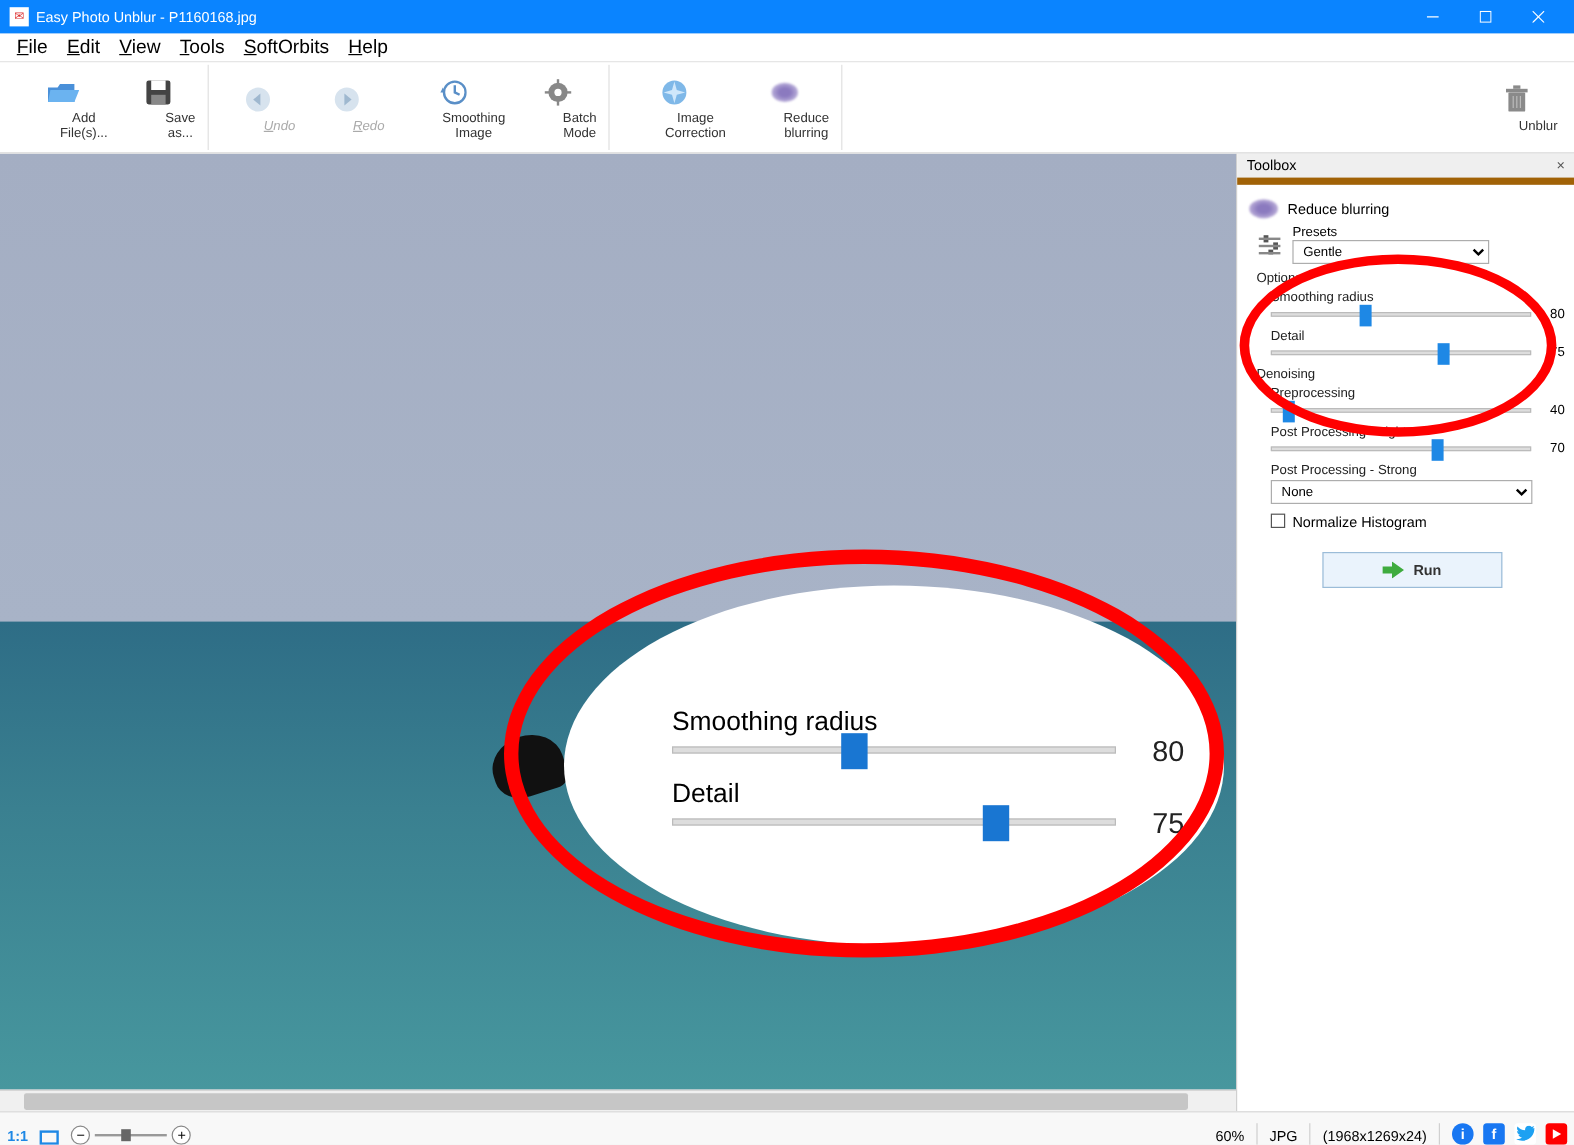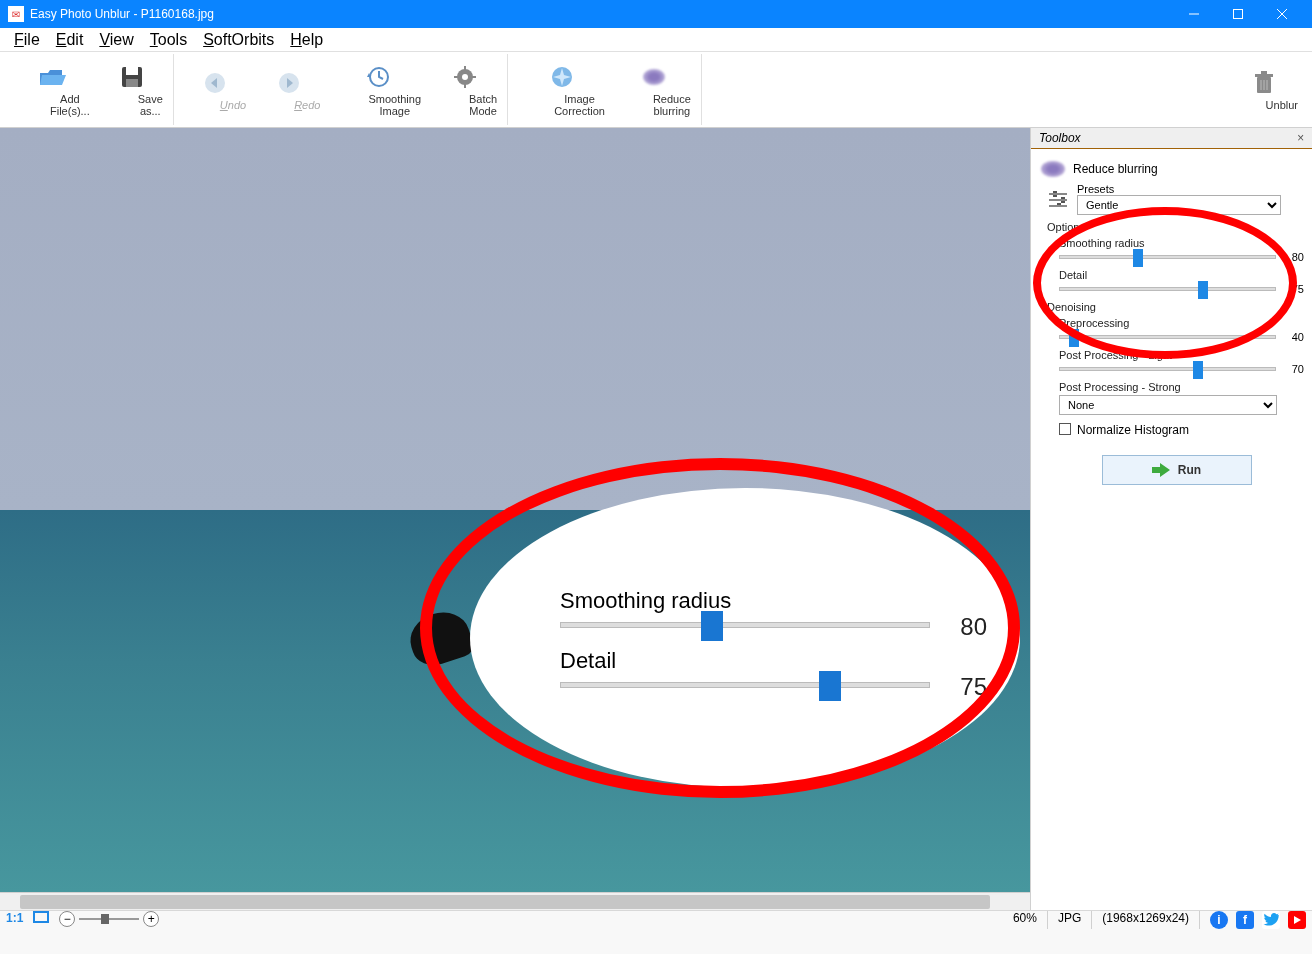--- a/index.html
+++ b/index.html
@@ -39,21 +39,21 @@
 .inset-panel .lbl { font-size: 22px; margin-bottom: 8px; }
 .inset-panel .track { position: relative; height: 6px; background: #ddd; border: 1px solid #bbb; }
 .inset-panel .thumb { position: absolute; top: -12px; width: 22px; height: 30px; background: #1976d2; }
 .inset-panel .val { position: absolute; right: -58px; top: -10px; font-size: 24px; color: #222; }
 
 .hscroll { height: 18px; background: #f0f0f0; border-top: 1px solid #d0d0d0; position: relative; }
 .hscroll .thumb { position: absolute; left: 20px; top: 2px; height: 14px; width: 970px; background: #c6c6c6; border-radius: 2px; }
 
 
 .toolbox { width: 282px; background: #fff; border-left: 1px solid #d0d0d0; display: flex; flex-direction: column; font-size: 12px; }
-.toolbox .hdr { background: #efefef; border-bottom: 1px solid #a16207; padding: 3px 8px; display: flex; align-items: flex-start; font-style: italic; }
+.toolbox .hdr { background: #efefef; border-bottom: 6px solid #a16207; padding: 3px 8px; display: flex; align-items: flex-start; }
 .toolbox .hdr .x { margin-left: auto; cursor: pointer; color: #555; }
 .toolbox .body { padding: 6px 0 6px 10px; position: relative; flex: 1; }
 .toolbox .secthdr { display: flex; align-items: center; gap: 8px; margin: 6px 0; }
 .toolbox .bluricon { width: 24px; height: 16px; background: radial-gradient(ellipse, #8b7abf 30%, #b9acd8 70%); border-radius: 50%; filter: blur(1px); }
 .toolbox label { display: block; margin: 4px 0 2px 18px; font-size: 11px; color: #222; }
 .toolbox label.section { margin-left: 6px; font-size: 11px; color: #222; margin-top: 6px; }
 .toolbox select { width: 190px; margin-left: 18px; font-size: 11px; height: 20px; background: #fff; border: 1px solid #adadad; padding: 0 4px; }
 .toolbox .slider { display: flex; align-items: center; gap: 6px; margin: 0 8px 6px 18px; }
 .toolbox .slider .track { position: relative; flex: 1; height: 4px; background: #ddd; border: 1px solid #bbb; }
 .toolbox .slider .thumb { position: absolute; top: -7px; width: 10px; height: 18px; background: #1e88e5; }
@@ -65,21 +65,21 @@
 .toolbox .ring1 { position: absolute; left: 2px; top: 58px; width: 264px; height: 152px; border: 8px solid #f00; border-radius: 50%; pointer-events: none; }
 .sliders-icon { width: 20px; height: 16px; display: inline-block; background:
   linear-gradient(#888,#888) 0 2px/18px 2px no-repeat,
   linear-gradient(#888,#888) 0 8px/18px 2px no-repeat,
   linear-gradient(#888,#888) 0 14px/18px 2px no-repeat,
   linear-gradient(#555,#555) 4px 0/4px 6px no-repeat,
   linear-gradient(#555,#555) 12px 6px/4px 6px no-repeat,
   linear-gradient(#555,#555) 8px 12px/4px 6px no-repeat; }
 
 
-.status { height: 44px; background: #f8f8f8; border-top: 1px solid #d8d8d8; display: flex; align-items: flex-start; font-size: 12px; padding: 0 6px; gap: 10px; }
+.status { height: 28px; background: #f8f8f8; border-top: 1px solid #d8d8d8; display: flex; align-items: flex-end; font-size: 12px; padding: 0 6px; gap: 10px; }
 .status .sep { width: 1px; height: 18px; background: #d0d0d0; }
 .status .zoom { display: flex; align-items: center; gap: 4px; }
 .status .zoom .rail { width: 60px; height: 2px; background: #999; position: relative; }
 .status .zoom .knob { position: absolute; left: 22px; top: -4px; width: 8px; height: 10px; background: #666; }
 .status .zbtn { width: 16px; height: 16px; border: 1px solid #888; border-radius: 50%; display:flex; align-items:center; justify-content:center; font-size: 12px; line-height: 1; cursor:pointer; background:#fff; }
 .status .spacer { flex: 1; }
 .status .social { display: flex; gap: 8px; align-items: center; }
 .status .sicon { width: 18px; height: 18px; border-radius: 3px; display:flex; align-items:center; justify-content:center; color:#fff; font-size:12px; font-weight:bold; }
 .fit-icon { width: 16px; height: 12px; border: 2px solid #1e88e5; display:inline-block; }
 
@@ -264,21 +264,21 @@
     <div class="body">
       <div class="secthdr">
         <span class="bluricon"></span>
         <span>Reduce blurring</span>
       </div>
 
       <div class="secthdr" style="margin-left:8px;">
         <span class="sliders-icon"></span>
         <div style="flex:1">
           <div style="font-size:11px;">Presets</div>
-          <select style="margin-left:0;width:204px;">
+          <select style="margin-left:0;width:164px;">
             <option>Gentle</option>
           </select>
         </div>
       </div>
 
       <label class="section">Options</label>
 
       <label>Smoothing radius</label>
       <div class="slider">
         <div class="track">

